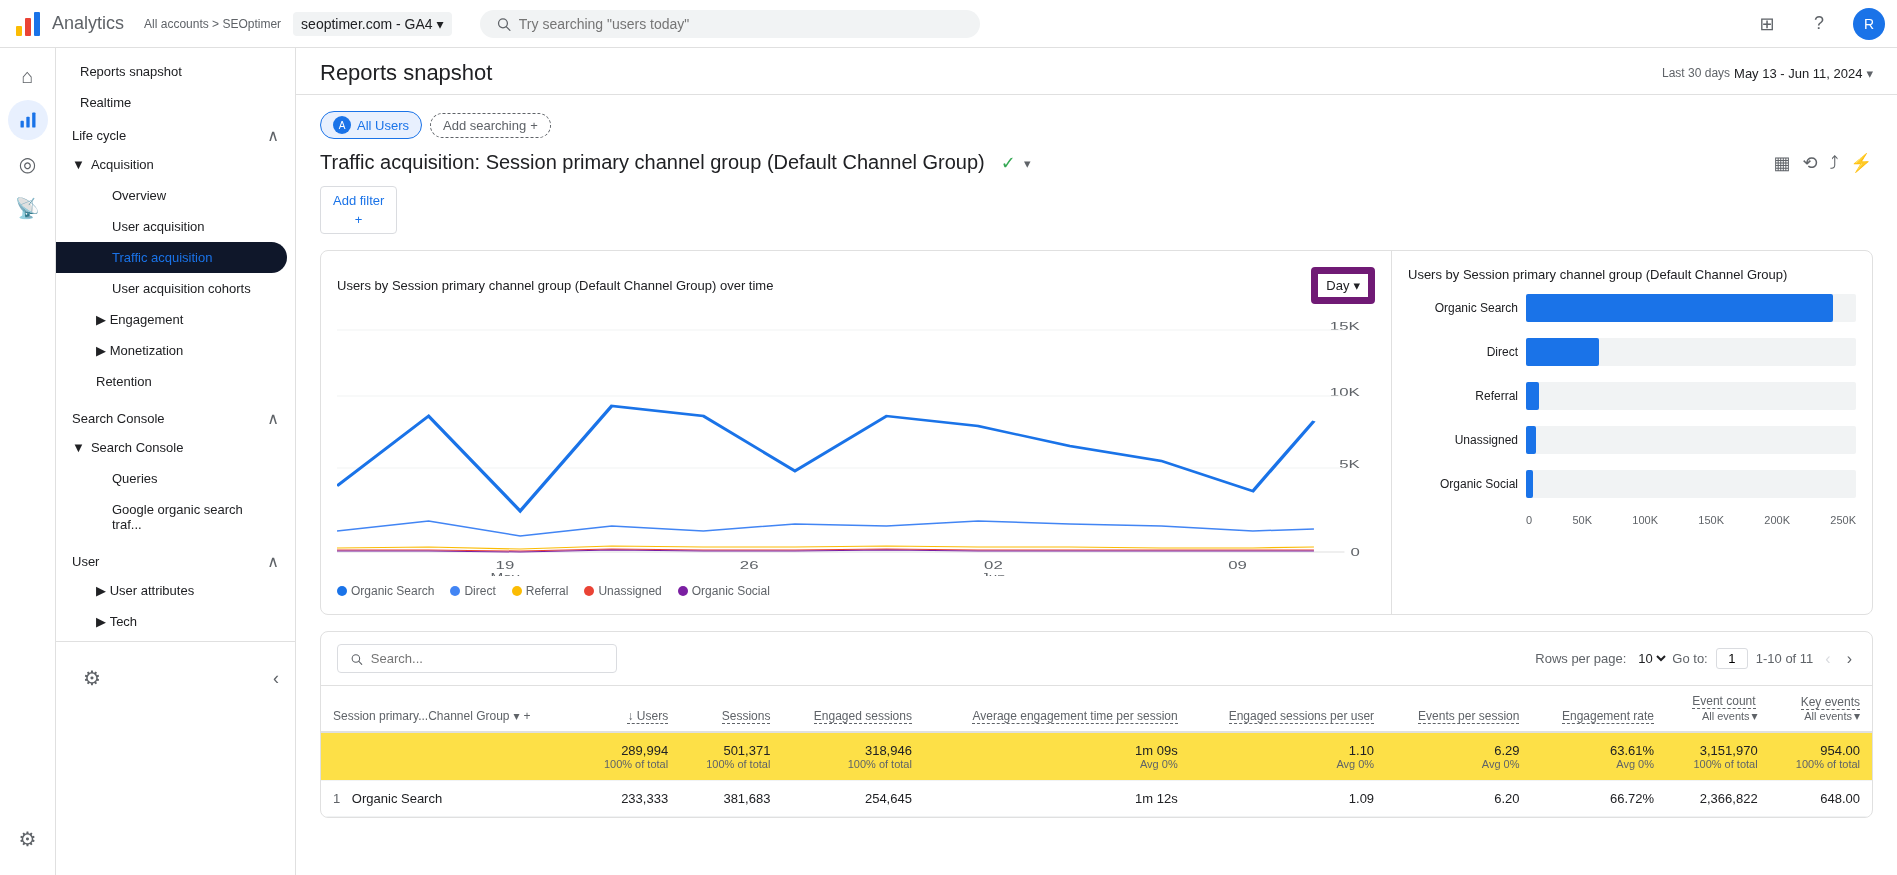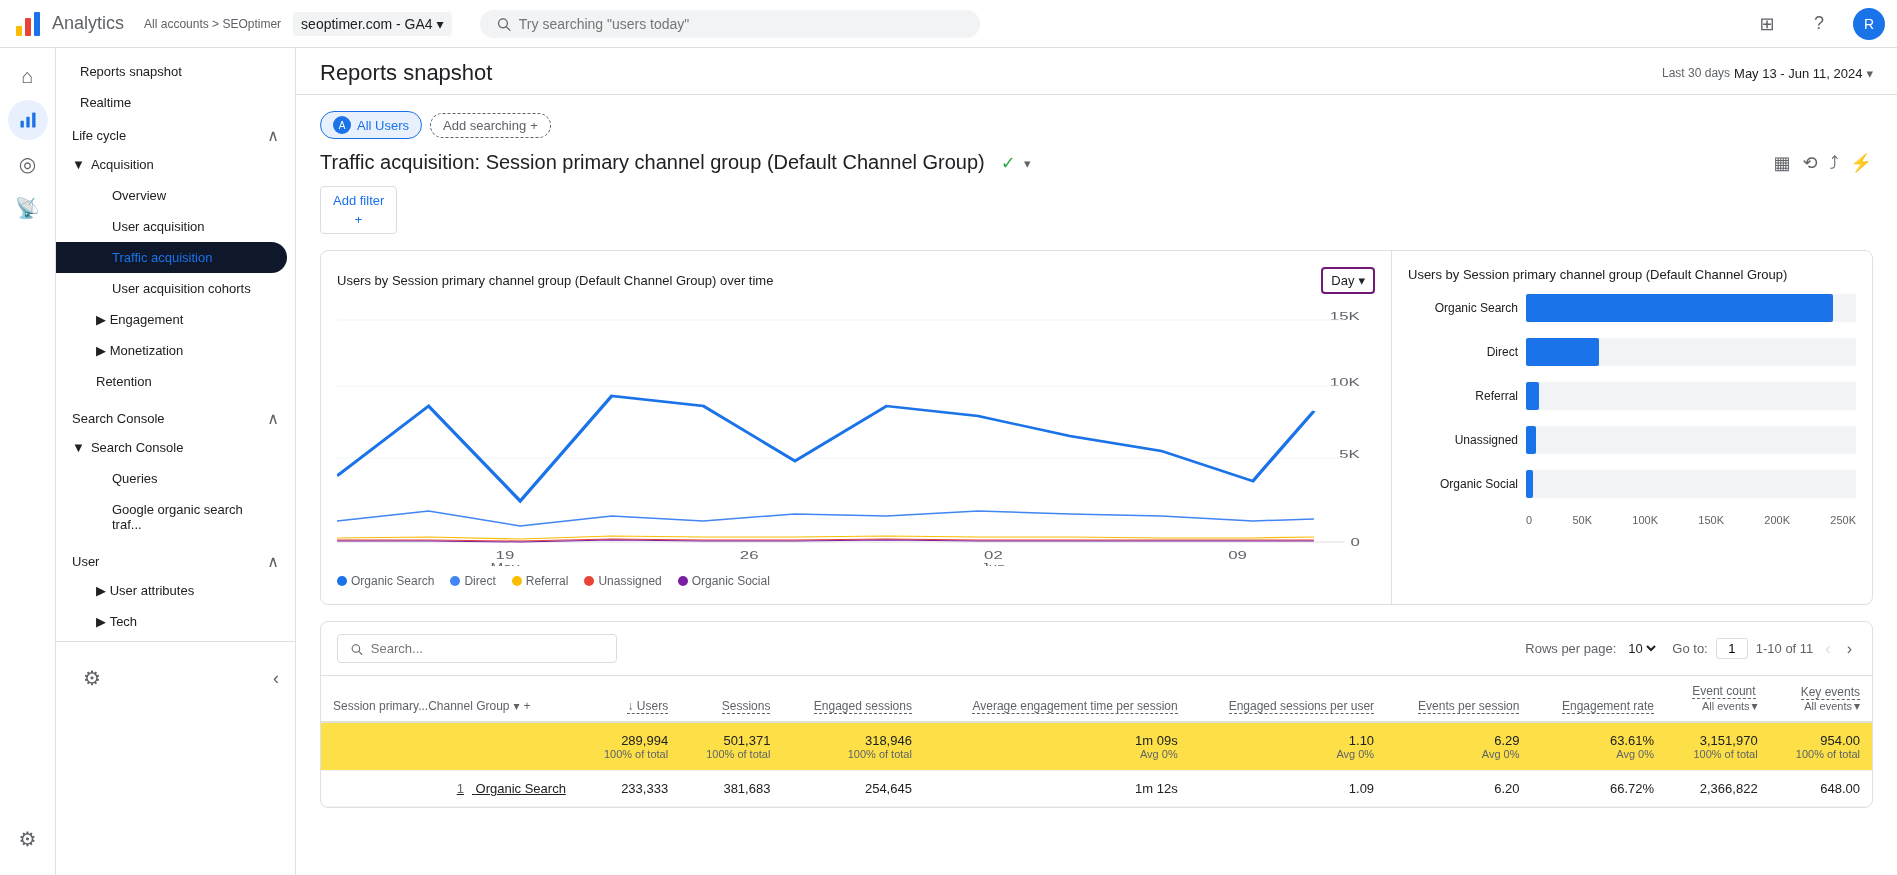--- a/index.html
+++ b/index.html
@@ -63,53 +63,53 @@
 
     .filter-bar { display: flex; align-items: center; gap: 8px; margin-bottom: 16px; }
     .add-filter-btn { display: flex; align-items: center; gap: 4px; border: 1px solid #dadce0; border-radius: 4px; padding: 6px 12px; font-size: 13px; color: #1a73e8; cursor: pointer; flex-direction: column; }
 
     
     .charts-row { display: grid; grid-template-columns: 1fr 480px; gap: 0; border: 1px solid #e0e0e0; border-radius: 8px; margin-bottom: 16px; overflow: hidden; }
     .chart-left { padding: 16px; border-right: 1px solid #e0e0e0; }
     .chart-right { padding: 16px; }
     .chart-header { display: flex; align-items: center; justify-content: space-between; margin-bottom: 12px; }
     .chart-title { font-size: 13px; color: #202124; }
-    .day-select { display: flex; align-items: center; gap: 4px; border: 2px solid #701a75; border-radius: 4px; padding: 4px 8px; font-size: 13px; color: #202124; cursor: pointer; }
+    .day-select { display: flex; align-items: center; gap: 4px; border: 7px solid #701a75; border-radius: 4px; padding: 4px 8px; font-size: 13px; color: #202124; cursor: pointer; }
 
     
     .line-chart-container { position: relative; height: 260px; }
     .chart-legend { display: flex; align-items: center; gap: 16px; flex-wrap: wrap; margin-top: 8px; }
     .legend-item { display: flex; align-items: center; gap: 4px; font-size: 12px; color: #5f6368; }
     .legend-dot { width: 10px; height: 10px; border-radius: 50%; }
 
     
     .bar-chart-container { }
     .bar-row { display: flex; align-items: center; margin-bottom: 16px; gap: 8px; }
     .bar-label { font-size: 12px; color: #202124; width: 110px; text-align: right; flex-shrink: 0; }
     .bar-track { flex: 1; background: #f1f3f4; height: 28px; border-radius: 2px; position: relative; overflow: visible; }
     .bar-fill { height: 100%; background: #1a73e8; border-radius: 2px; }
     .bar-x-axis { display: flex; justify-content: space-between; margin-top: 4px; font-size: 11px; color: #5f6368; padding-left: 118px; }
 
     
     .table-section { border: 1px solid #e0e0e0; border-radius: 8px; overflow: hidden; }
-    .table-toolbar { display: flex; align-items: center; padding: 12px 16px; gap: 13px; border-bottom: 1px solid #e0e0e0; }
+    .table-toolbar { display: flex; align-items: center; padding: 12px 16px; gap: 3px; border-bottom: 1px solid #e0e0e0; }
     .search-input { display: flex; align-items: center; gap: 8px; border: 1px solid #dadce0; border-radius: 4px; padding: 6px 12px; flex: 0 0 280px; }
     .search-input input { border: none; outline: none; font-size: 13px; color: #202124; width: 100%; background: transparent; }
     .rows-per-page { display: flex; align-items: center; gap: 8px; font-size: 13px; color: #5f6368; margin-left: auto; }
     .rows-select { border: none; font-size: 13px; color: #202124; cursor: pointer; background: transparent; }
     .pagination { display: flex; align-items: center; gap: 8px; font-size: 13px; color: #5f6368; }
     .page-nav { cursor: pointer; color: #5f6368; font-size: 16px; padding: 4px; }
     .page-nav.disabled { color: #dadce0; cursor: default; }
 
     table { width: 100%; border-collapse: collapse; }
     th { font-size: 12px; font-weight: 500; color: #5f6368; padding: 8px 12px; text-align: right; border-bottom: 2px solid #e0e0e0; vertical-align: bottom; position: relative; }
     th.left { text-align: center; }
     th .underline { border-bottom: 1px dashed #5f6368; display: inline; }
     td { font-size: 13px; color: #202124; padding: 10px 12px; text-align: right; border-bottom: 1px solid #f1f3f4; }
-    td.left { text-align: right; text-decoration: underline; }
+    td.left { text-align: left; }
     .total-row td { font-weight: 500; color: #202124; background: #fde047; }
     .sub-text { font-size: 11px; color: #5f6368; display: block; }
     .col-header-dropdown { display: flex; align-items: center; gap: 2px; justify-content: flex-end; }
 
     
     ::-webkit-scrollbar { width: 6px; height: 6px; }
     ::-webkit-scrollbar-track { background: transparent; }
     ::-webkit-scrollbar-thumb { background: #dadce0; border-radius: 3px; }
   </style>
 </head>

